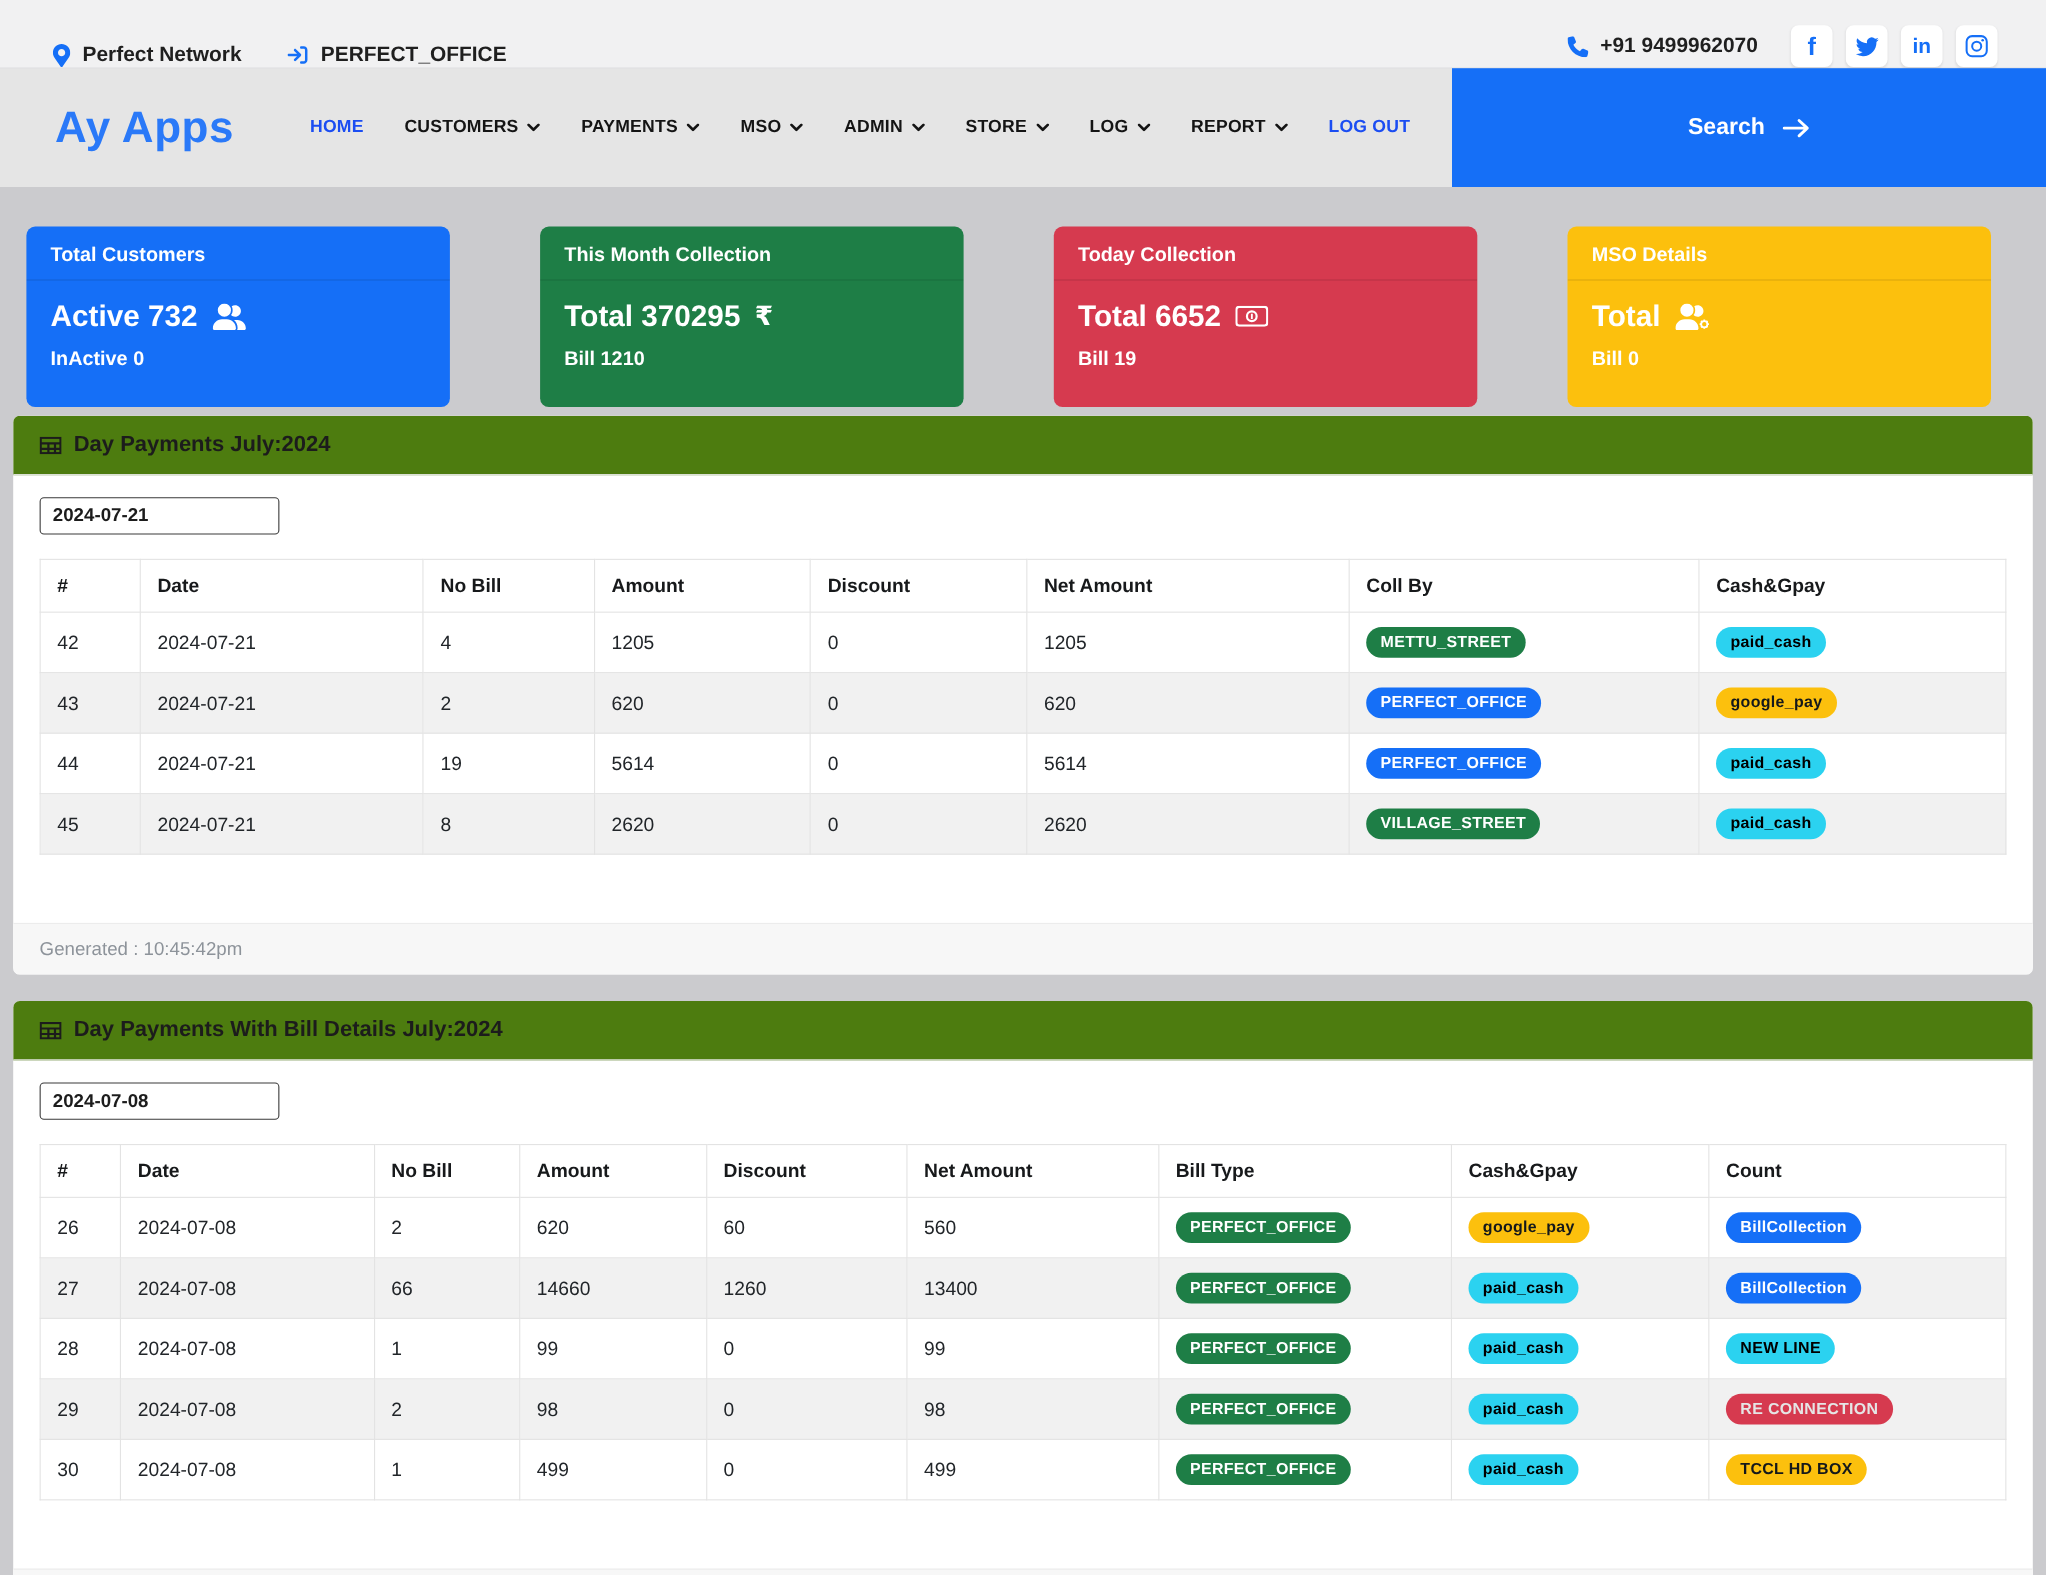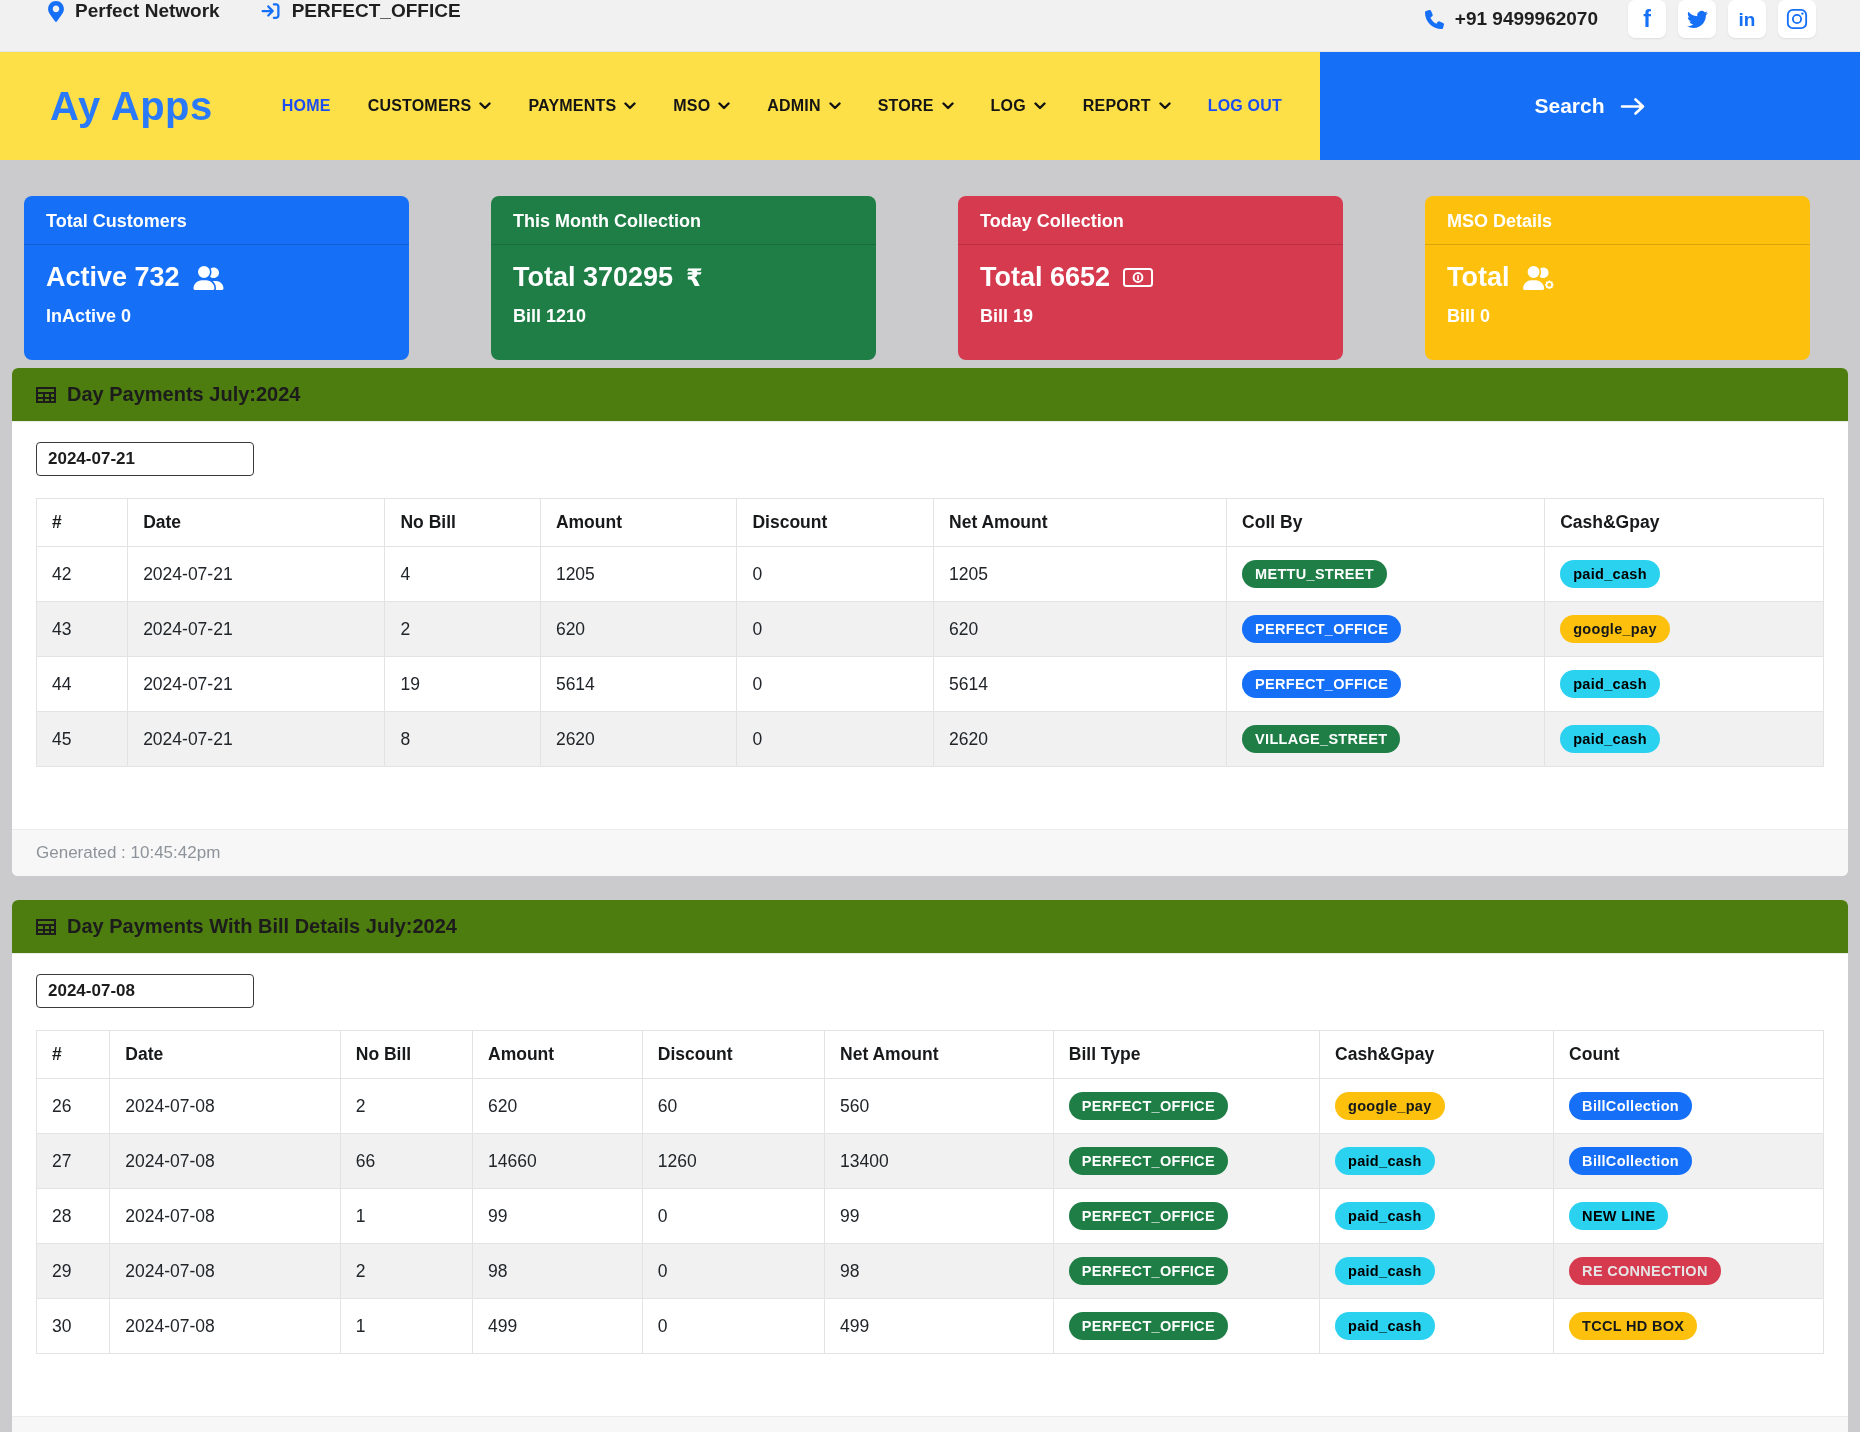--- a/index.html
+++ b/index.html
@@ -5,36 +5,36 @@
   * { box-sizing: border-box; margin: 0; padding: 0; }
   html,body { width:1860px; height:1432px; }
   body {
     font-family: "Liberation Sans", "DejaVu Sans", sans-serif;
     background:#cbcbce;
     color:#212529;
     overflow:hidden;
   }
   
   .topbar {
-    height:52px; background:#f1f1f2; border-bottom:1px solid #e6e6e8;
-    display:flex; align-items:flex-start; padding:0 44px 0 48px; gap:40px;
+    height:62px; background:#f1f1f2; border-bottom:1px solid #e6e6e8;
+    display:flex; align-items:flex-end; padding:0 44px 0 48px; gap:40px;
   }
   .tb-item { display:flex; align-items:center; gap:11px; font-size:19px; font-weight:bold; color:#1f1f1f; }
   .tb-right { margin-left:auto; display:flex; align-items:center; gap:30px; }
   .socials { display:flex; gap:12px; }
   .social {
     width:38px; height:38px; background:#ffffff; border-radius:7px;
     display:flex; align-items:center; justify-content:center;
     color:#156ff7; text-decoration:none; box-shadow:0 1px 2px rgba(0,0,0,0.08);
     cursor:pointer;
   }
   .social .glyph { font-weight:bold; font-size:23px; line-height:1; }
   .social .glyph.in { font-size:19px; }
   
-  .header { height:108px; background:#fde047; display:flex; align-items:center; padding-left:50px; }
+  .header { height:108px; background:#e5e5e5; display:flex; align-items:center; padding-left:50px; }
   .logo { font-size:40px; font-weight:bold; color:#2a79f8; letter-spacing:0.5px; cursor:pointer; }
   .nav { display:flex; align-items:center; gap:37px; margin-left:auto; margin-right:38px; }
   .nav-link {
     display:flex; align-items:center; gap:8px;
     font-size:16px; font-weight:bold; color:#141414; text-decoration:none;
     letter-spacing:0.2px; white-space:nowrap; cursor:pointer;
   }
   .nav-link.active { color:#1b4df2; }
   .search-btn {
     width:540px; height:108px; border:none; background:#156ff7; color:#ffffff;

